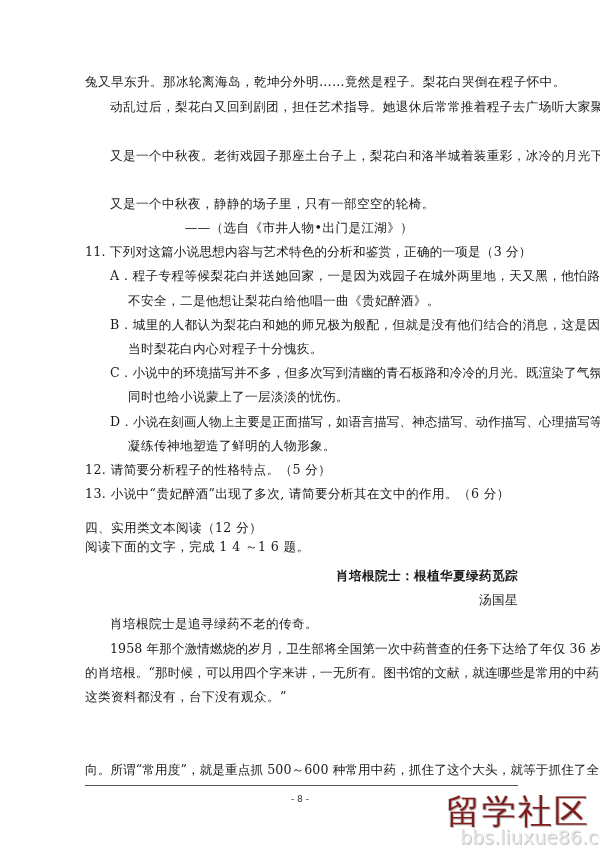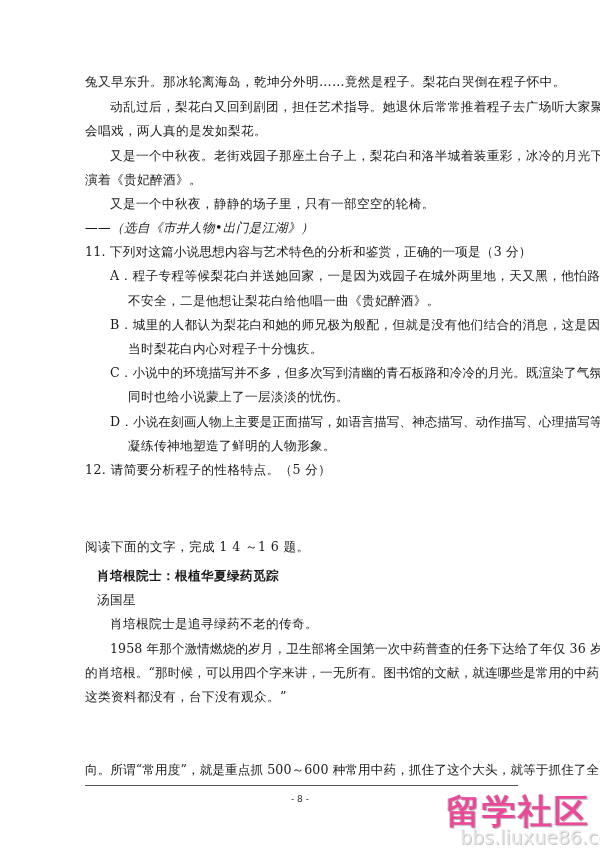--- a/index.html
+++ b/index.html
@@ -7,56 +7,56 @@
     width: 600px; height: 848px; background: #ffffff; position: relative; overflow: hidden;
     font-family: "DejaVu Serif", "Liberation Serif", serif; color: #1a1a1a;
   }
   .page { position: absolute; left: 0; top: 0; width: 600px; height: 828px; }
   .line {
     position: absolute; left: 85px; width: 433px; font-size: 12.6px; line-height: 16px;
     white-space: nowrap; letter-spacing: 0.4px; transform: translateY(-8px);
   }
   .ind1 { left: 110px; width: 408px; }
   .ind2 { left: 128px; width: 390px; }
-  .center { left: 97px; width: 433px; text-align: left; }
-  .right { left: 85px; width: 433px; text-align: left; font-style: italic; }
+  .center { left: 85px; width: 433px; text-align: right; }
+  .right { left: 85px; width: 433px; text-align: center; }
   .bold { font-weight: bold; }
   .rule { position: absolute; left: 85px; width: 433px; top: 785px; height: 1px; background: #555; }
   .pageno { position: absolute; left: 0; width: 600px; top: 794px; text-align: center; font-size: 9px; color: #333; font-family: "DejaVu Sans", sans-serif; }
   .wm { position: absolute; left: 440px; top: 792px; width: 160px; height: 56px; }
-  .wm-big { position: absolute; left: 6px; top: 0; font-family: "DejaVu Sans", sans-serif; font-weight: bold; font-size: 34px; color: #ec4899; letter-spacing: 2px; line-height: 38px;
+  .wm-big { position: absolute; left: 6px; top: 0; font-family: "DejaVu Sans", sans-serif; font-weight: normal; font-size: 34px; color: #7f1d1d; letter-spacing: 2px; line-height: 38px;
     text-shadow: 1px 1px 0 #bcbcbc, -1px 0 0 #d0d0d0; }
   .wm-small { position: absolute; left: 20px; top: 37px; font-family: "DejaVu Sans", sans-serif; font-size: 19px; color: #e9e9e9; line-height: 16px;
     text-shadow: 1px 1px 0 #c4c4c4; }
 </style>
 </head>
 <body>
 
 <div class="page">
 
   <div class="line" style="top:82px">兔又早东升。那冰轮离海岛，乾坤分外明……竟然是程子。梨花白哭倒在程子怀中。</div>
   <div class="line ind2" style="left:110px;top:107px">动乱过后，梨花白又回到剧团，担任艺术指导。她退休后常常推着程子去广场听大家聚</div>
-  <div class="line" style="top:131px">会唱戏，两人真的是发如梨花。</div>
   <div class="line ind1" style="top:156px">又是一个中秋夜。老街戏园子那座土台子上，梨花白和洛半城着装重彩，冰冷的月光下，</div>
-  <div class="line" style="top:180px">演着《贵妃醉酒》。</div>
   <div class="line ind1" style="top:204px">又是一个中秋夜，静静的场子里，只有一部空空的轮椅。</div>
   <div class="line right" style="top:228px;width:428px">——（选自《市井人物•出门是江湖》）</div>
 
   <div class="line" style="top:252px;letter-spacing:0.2px">11. 下列对这篇小说思想内容与艺术特色的分析和鉴赏，正确的一项是（3 分）</div>
   <div class="line ind1" style="top:276px">A．程子专程等候梨花白并送她回家，一是因为戏园子在城外两里地，天又黑，他怕路上</div>
   <div class="line ind2" style="top:301px">不安全，二是他想让梨花白给他唱一曲《贵妃醉酒》。</div>
   <div class="line ind1" style="top:325px">B．城里的人都认为梨花白和她的师兄极为般配，但就是没有他们结合的消息，这是因为</div>
   <div class="line ind2" style="top:349px">当时梨花白内心对程子十分愧疚。</div>
   <div class="line ind1" style="top:373px;letter-spacing:0.1px">C．小说中的环境描写并不多，但多次写到清幽的青石板路和冷冷的月光。既渲染了气氛，</div>
   <div class="line ind2" style="top:397px">同时也给小说蒙上了一层淡淡的忧伤。</div>
   <div class="line ind1" style="top:422px;letter-spacing:0.1px">D．小说在刻画人物上主要是正面描写，如语言描写、神态描写、动作描写、心理描写等，</div>
   <div class="line ind2" style="top:446px">凝练传神地塑造了鲜明的人物形象。</div>
 
   <div class="line" style="top:470px">12. 请简要分析程子的性格特点。（5 分）</div>
+  <div class="line" style="top:494px">13. 小说中“贵妃醉酒”出现了多次, 请简要分析其在文中的作用。（6 分）</div>
 
+  <div class="line" style="top:528px">四、实用类文本阅读（12 分）</div>
   <div class="line" style="top:547px">阅读下面的文字，完成 1 4 ～1 6 题。</div>
   <div class="line center bold" style="top:576px">肖培根院士：根植华夏绿药觅踪</div>
   <div class="line center" style="top:600px">汤国星</div>
   <div class="line ind1" style="top:624px">肖培根院士是追寻绿药不老的传奇。</div>
   <div class="line ind1" style="top:649px;letter-spacing:0.1px">1958  年那个激情燃烧的岁月，卫生部将全国第一次中药普查的任务下达给了年仅  36  岁</div>
   <div class="line" style="top:673px;letter-spacing:0.1px">的肖培根。“那时候，可以用四个字来讲，一无所有。图书馆的文献，就连哪些是常用的中药，</div>
   <div class="line" style="top:697px">这类资料都没有，台下没有观众。”</div>
   <div class="line" style="top:770px;letter-spacing:0.1px">向。所谓“常用度”，就是重点抓  500～600  种常用中药，抓住了这个大头，就等于抓住了全</div>
 
   <div class="rule"></div>

